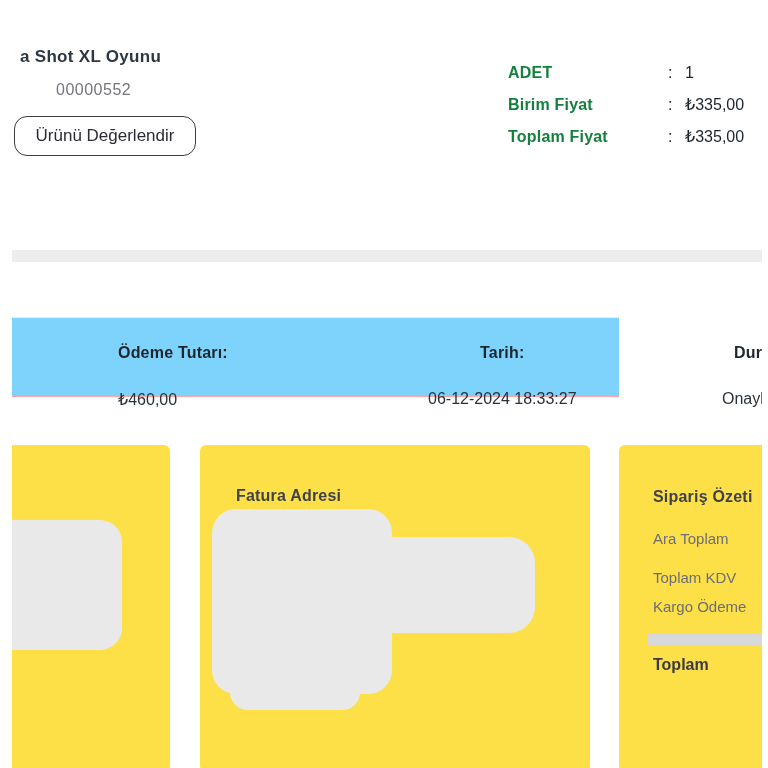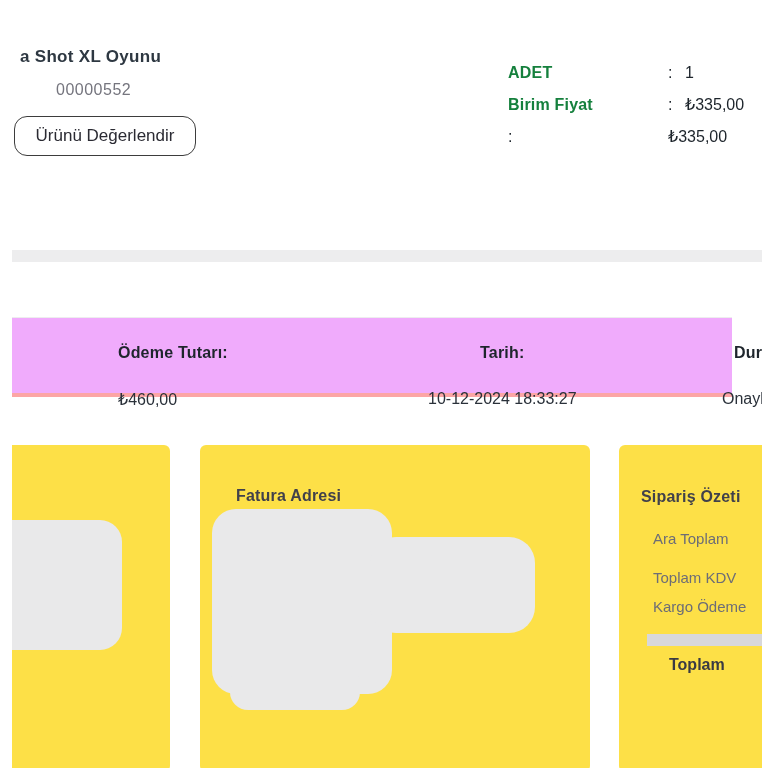--- a/index.html
+++ b/index.html
@@ -48,24 +48,24 @@
   }
   .detail-row .lbl { font-weight: 700; color: #15803d; letter-spacing: 0.2px; }
   .detail-row .sep { color: #1d242b; }
   .detail-row .val { color: #1d242b; white-space: nowrap; }
   
   .sep-line {
     position: absolute; left: 0; top: 238px; width: 768px; height: 1px;
     background: #ededee;
   }
   .payment-band {
-    position: absolute; left: 0; top: 305px; width: 720px; height: 80px;
-    background: #f0abfc;
+    position: absolute; left: 0; top: 305px; width: 607px; height: 80px;
+    background: #7dd3fc;
     border-top: 1px solid #ededee;
-    border-bottom: 4px solid #fca5a5;
+    border-bottom: 1px solid #fca5a5;
   }
   .pay-col { position: absolute; top: 14px; white-space: nowrap; }
   .pay-col .plbl { font-size: 16px; font-weight: 700; color: #1e252c; letter-spacing: 0.2px; }
   .pay-col .pval { font-size: 16px; color: #2a313a; margin-top: 16px; }
   .pay-col.c1 { left: 94px; }
   .pay-col.c2 { left: 404px; text-align: center; }
   .pay-col.c3 { left: 698px; }
   .pay-col.c3 .plbl { margin-left: 12px; }
   
   .card {
@@ -75,35 +75,35 @@
   }
   .card.left  { left: -40px; width: 198px; }
   .card.mid   { left: 188px; width: 390px; }
   .card.right { left: 607px; width: 200px; }
   .card-title {
     position: absolute;
     font-size: 16px; font-weight: 700; color: #41414b;
     letter-spacing: 0.2px; white-space: nowrap;
   }
   .mid .card-title { left: 30px; top: 36px; }
-  .right .card-title { left: 16px; top: 37px; }
+  .right .card-title { left: 28px; top: 37px; }
   .summary-item {
     position: absolute; left: 28px;
     font-size: 15px; color: #6d6d76; white-space: nowrap; text-align: right;
   }
   .summary-item.i0 { top: 79px; }
   .summary-item.i1 { top: 118px; }
   .summary-item.i2 { top: 147px; }
   .summary-divider {
     position: absolute; left: 28px; top: 189px;
     width: 160px; height: 1px; background: #d8d8db;
   }
   .summary-total {
     position: absolute; left: 28px; top: 205px;
-    font-size: 16px; font-weight: 700; color: #3a3a43; white-space: nowrap; margin-left: 16px;
+    font-size: 16px; font-weight: 700; color: #3a3a43; white-space: nowrap;
   }
   
   .blob { position: absolute; background: #e9e9ea; }
   .left .blob-a { left: 0px; top: 75px; width: 150px; height: 130px; border-radius: 22px; }
   .mid  .blob-a { left: 12px;  top: 64px;  width: 180px; height: 185px; border-radius: 24px; }
   .mid  .blob-b { left: 170px; top: 92px;  width: 165px; height: 96px;  border-radius: 26px; }
   .mid  .blob-c { left: 30px;  top: 220px; width: 130px; height: 45px;  border-radius: 18px; }
 </style>
 </head>
 <body>
@@ -119,35 +119,36 @@
       <span class="lbl">ADET</span>
       <span class="sep">:</span>
       <span class="val">1</span>
     </div>
     <div class="detail-row">
       <span class="lbl">Birim Fiyat</span>
       <span class="sep">:</span>
       <span class="val">₺335,00</span>
     </div>
     <div class="detail-row">
+      <span class="lbl">Toplam Fiyat</span>
       <span class="sep">:</span>
       <span class="val">₺335,00</span>
     </div>
   </div>
 
   <div class="sep-line"></div>
 
   <div class="payment-band">
     <div class="pay-col c1">
       <div class="plbl">Ödeme Tutarı:</div>
       <div class="pval">₺460,00</div>
     </div>
     <div class="pay-col c2">
       <div class="plbl">Tarih:</div>
-      <div class="pval">10-12-2024 18:33:27</div>
+      <div class="pval">06-12-2024 18:33:27</div>
     </div>
     <div class="pay-col c3">
       <div class="plbl">Durum:</div>
       <div class="pval">Onaylandı</div>
     </div>
   </div>
 
   <div class="card left">
     <div class="blob blob-a"></div>
   </div>

